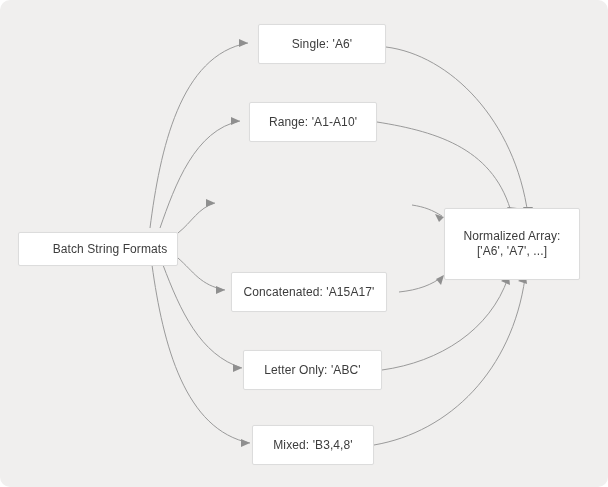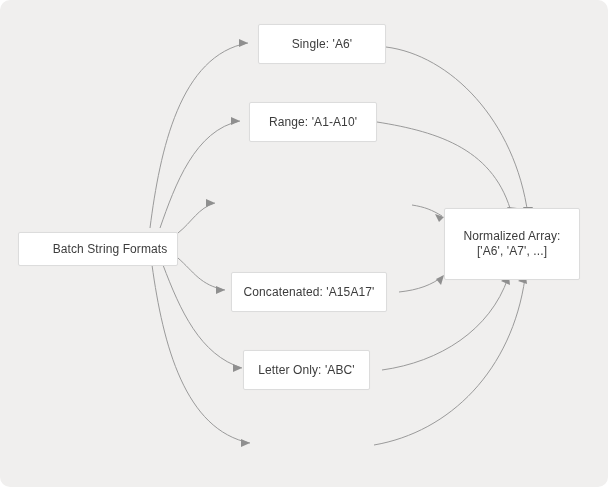--- a/index.html
+++ b/index.html
@@ -108,23 +108,26 @@
 
   <div class="node" style="left:249px; top:102px; width:128px; height:40px;">
     <span class="node-label">Range: 'A1-A10'</span>
   </div>
 
 
   <div class="node" style="left:231px; top:272px; width:156px; height:40px;">
     <span class="node-label">Concatenated: 'A15A17'</span>
   </div>
 
-  <div class="node" style="left:243px; top:350px; width:127px; height:40px;">
+  <div class="node" style="left:243px; top:350px; width:139px; height:40px;">
     <span class="node-label">Letter Only: 'ABC'</span>
   </div>
 
+  <div class="node" style="left:252px; top:425px; width:122px; height:40px;">
+    <span class="node-label">Mixed: 'B3,4,8'</span>
+  </div>
 
   <div class="node" style="left:444px; top:208px; width:136px; height:72px;">
     <span class="node-label">Normalized Array:
 ['A6', 'A7', ...]</span>
   </div>
 
 </div>
 
 </body></html>

